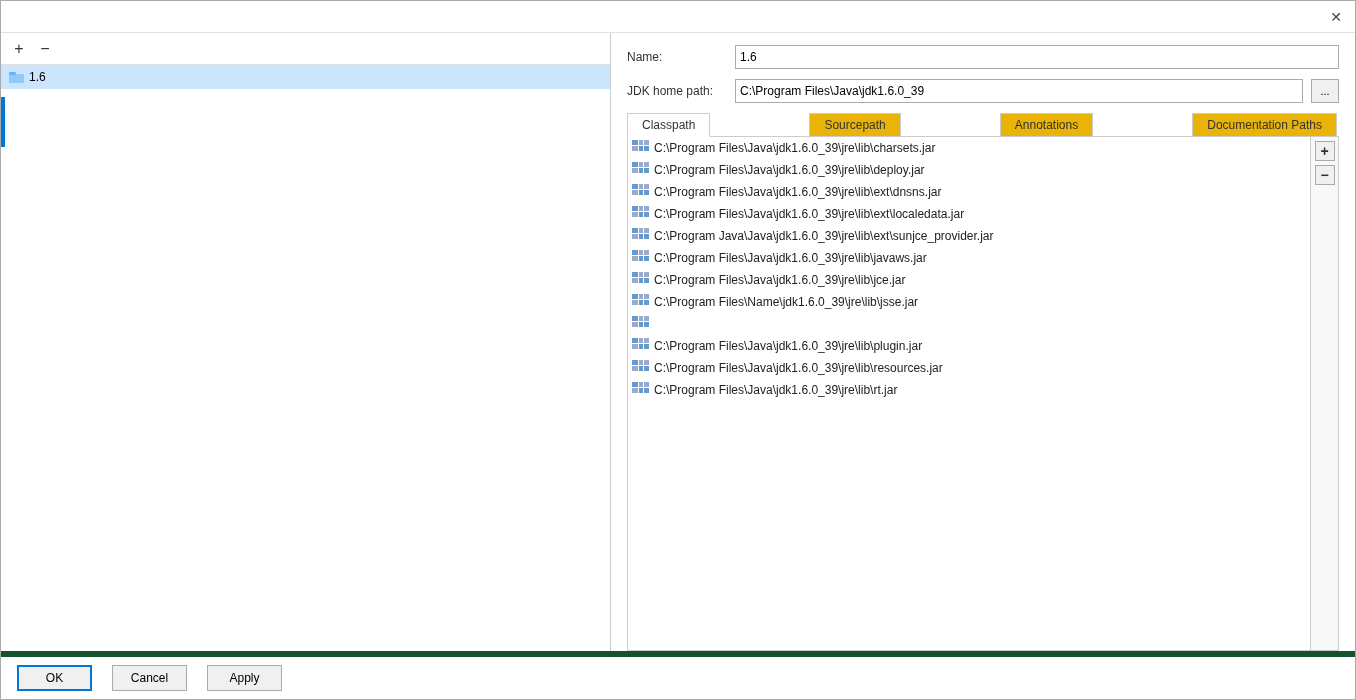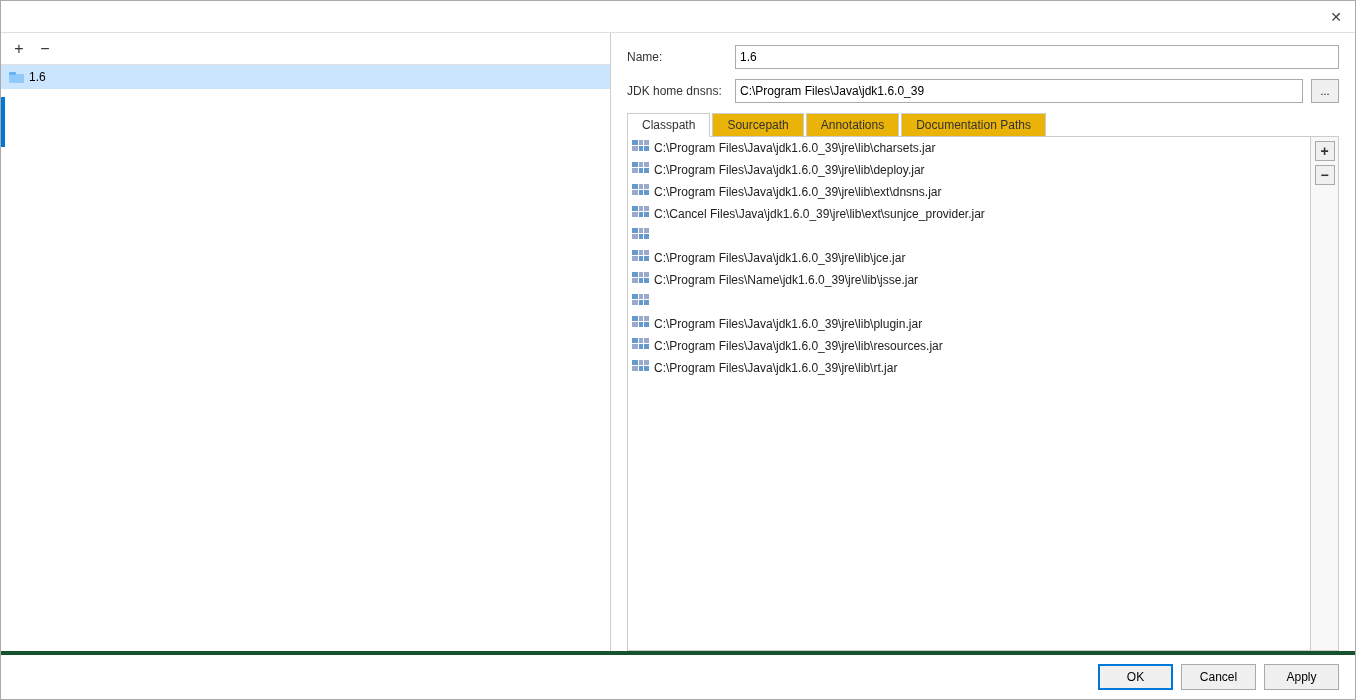--- a/index.html
+++ b/index.html
@@ -147,20 +147,21 @@
       display: flex;
       align-items: center;
       justify-content: center;
       font-size: 11px;
     }
     
     .tabs-bar {
       display: flex;
       border-bottom: 1px solid #cccccc;
       margin-bottom: 0;
+      justify-content: space-between;
     }
     .tab {
       padding: 4px 14px;
       font-size: 12px;
       cursor: pointer;
       border: 1px solid #cccccc;
       border-bottom: none;
       background: #eab308;
       color: #333;
       margin-right: 2px;
@@ -225,24 +226,24 @@
       justify-content: center;
       font-size: 14px;
       font-weight: bold;
       color: #333;
     }
     
     .footer {
       height: 48px;
       display: flex;
       align-items: center;
-      justify-content: flex-end;
+      justify-content: flex-start;
       padding: 0 16px;
-      gap: 8px;
-      border-top: 4px solid #14532d;
+      gap: 20px;
+      border-top: 6px solid #14532d;
       background: #ffffff;
     }
     .footer-btn {
       min-width: 75px;
       height: 26px;
       border: 1px solid #aaaaaa;
       background: #f0f0f0;
       cursor: pointer;
       font-size: 12px;
       padding: 0 12px;
@@ -286,21 +287,21 @@
     </div>
 
     <div class="right-panel">
 
       <div class="field-row">
         <span class="field-label">Name:</span>
         <input class="field-input" type="text" value="1.6" style="">
       </div>
 
       <div class="field-row">
-        <span class="field-label">JDK home dnsns:</span>
+        <span class="field-label">JDK home path:</span>
         <input class="field-input" type="text" value="C:\Program Files\Java\jdk1.6.0_39" style="">
         <button class="browse-btn">...</button>
       </div>
 
       <div class="tabs-bar">
         <div class="tab active">Classpath</div>
         <div class="tab">Sourcepath</div>
         <div class="tab">Annotations</div>
         <div class="tab">Documentation Paths</div>
       </div>
@@ -351,33 +352,47 @@
               <span class="jar-icon">
                 <svg width="18" height="16" viewBox="0 0 18 16" xmlns="http://www.w3.org/2000/svg">
       <rect x="0" y="0" width="6" height="5" fill="#6699cc"></rect>
       <rect x="7" y="0" width="4" height="5" fill="#99aacc"></rect>
       <rect x="0" y="6" width="6" height="5" fill="#99aacc"></rect>
       <rect x="7" y="6" width="4" height="5" fill="#6699cc"></rect>
       <rect x="12" y="0" width="5" height="5" fill="#99aacc"></rect>
       <rect x="12" y="6" width="5" height="5" fill="#6699cc"></rect>
     </svg>
               </span>
-              <span>C:\Cancel Files\Java\jdk1.6.0_39\jre\lib\ext\sunjce_provider.jar</span>
-            </div>
-            <div class="classpath-item">
-              <span class="jar-icon">
-                <svg width="18" height="16" viewBox="0 0 18 16" xmlns="http://www.w3.org/2000/svg">
-      <rect x="0" y="0" width="6" height="5" fill="#6699cc"></rect>
-      <rect x="7" y="0" width="4" height="5" fill="#99aacc"></rect>
-      <rect x="0" y="6" width="6" height="5" fill="#99aacc"></rect>
-      <rect x="7" y="6" width="4" height="5" fill="#6699cc"></rect>
-      <rect x="12" y="0" width="5" height="5" fill="#99aacc"></rect>
-      <rect x="12" y="6" width="5" height="5" fill="#6699cc"></rect>
-    </svg>
-              </span>
+              <span>C:\Program Files\Java\jdk1.6.0_39\jre\lib\ext\localedata.jar</span>
+            </div>
+            <div class="classpath-item">
+              <span class="jar-icon">
+                <svg width="18" height="16" viewBox="0 0 18 16" xmlns="http://www.w3.org/2000/svg">
+      <rect x="0" y="0" width="6" height="5" fill="#6699cc"></rect>
+      <rect x="7" y="0" width="4" height="5" fill="#99aacc"></rect>
+      <rect x="0" y="6" width="6" height="5" fill="#99aacc"></rect>
+      <rect x="7" y="6" width="4" height="5" fill="#6699cc"></rect>
+      <rect x="12" y="0" width="5" height="5" fill="#99aacc"></rect>
+      <rect x="12" y="6" width="5" height="5" fill="#6699cc"></rect>
+    </svg>
+              </span>
+              <span>C:\Program Java\Java\jdk1.6.0_39\jre\lib\ext\sunjce_provider.jar</span>
+            </div>
+            <div class="classpath-item">
+              <span class="jar-icon">
+                <svg width="18" height="16" viewBox="0 0 18 16" xmlns="http://www.w3.org/2000/svg">
+      <rect x="0" y="0" width="6" height="5" fill="#6699cc"></rect>
+      <rect x="7" y="0" width="4" height="5" fill="#99aacc"></rect>
+      <rect x="0" y="6" width="6" height="5" fill="#99aacc"></rect>
+      <rect x="7" y="6" width="4" height="5" fill="#6699cc"></rect>
+      <rect x="12" y="0" width="5" height="5" fill="#99aacc"></rect>
+      <rect x="12" y="6" width="5" height="5" fill="#6699cc"></rect>
+    </svg>
+              </span>
+              <span>C:\Program Files\Java\jdk1.6.0_39\jre\lib\javaws.jar</span>
             </div>
             <div class="classpath-item">
               <span class="jar-icon">
                 <svg width="18" height="16" viewBox="0 0 18 16" xmlns="http://www.w3.org/2000/svg">
       <rect x="0" y="0" width="6" height="5" fill="#6699cc"></rect>
       <rect x="7" y="0" width="4" height="5" fill="#99aacc"></rect>
       <rect x="0" y="6" width="6" height="5" fill="#99aacc"></rect>
       <rect x="7" y="6" width="4" height="5" fill="#6699cc"></rect>
       <rect x="12" y="0" width="5" height="5" fill="#99aacc"></rect>
       <rect x="12" y="6" width="5" height="5" fill="#6699cc"></rect>

